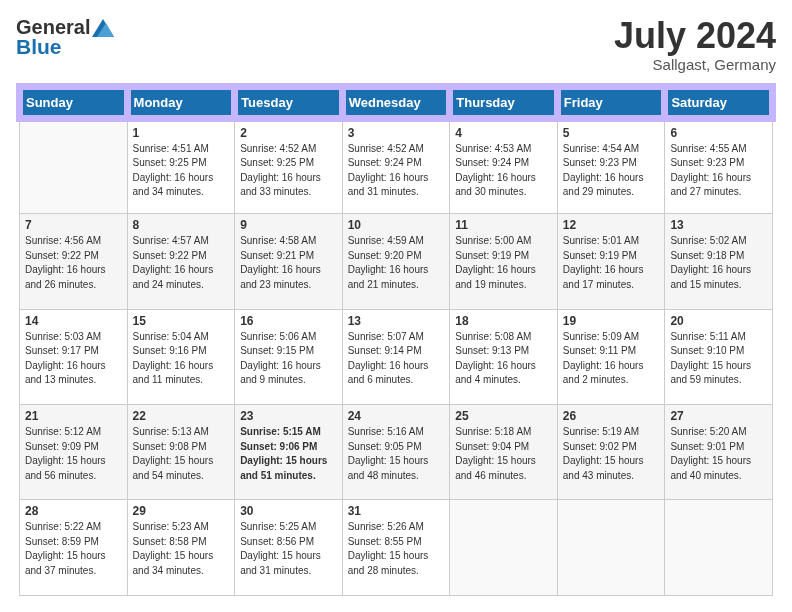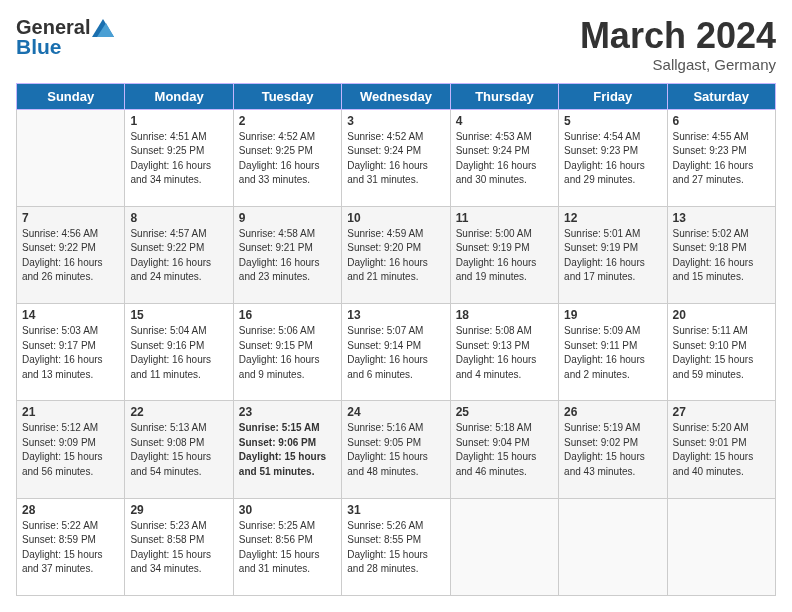--- a/index.html
+++ b/index.html
@@ -54,24 +54,24 @@
     .calendar {
       flex: 1;
       border: 1px solid #ccc;
       border-collapse: collapse;
       width: 100%;
       table-layout: fixed;
     }
     .calendar th {
       background-color: #1a6faf;
       color: white;
-      text-align: center;
+      text-align: left;
       padding: 5px 3px;
       font-size: 13px;
-      border: 1px solid #c4b5fd;
+      border: 7px solid #c4b5fd;
     }
     .calendar td {
       border: 1px solid #ccc;
       vertical-align: top;
       padding: 4px 5px;
       font-size: 10.5px;
       color: #333;
       height: 86px;
       background: #fff;
     }
@@ -109,21 +109,21 @@
       <div class="logo-text">
         <span style="font-size:20px;font-weight:bold;color:#333;">General</span>
         <svg class="logo-icon" viewBox="0 0 22 18">
           <polygon points="0,18 11,0 22,18" fill="#1a6faf"></polygon>
           <polygon points="5,18 14,4 22,18" fill="#4a9fd4"></polygon>
         </svg>
       </div>
       <span style="font-size:21px;font-weight:bold;color:#1a6faf;margin-top:-4px;">Blue</span>
     </div>
     <div class="title-section">
-      <div class="month-title">March 2024</div>
+      <div class="month-title">July 2024</div>
       <div class="location">Sallgast, Germany</div>
     </div>
   </div>
 
   <table class="calendar">
     <thead>
       <tr>
       <th>Sunday</th>
           <th>Monday</th>
           <th>Tuesday</th>

